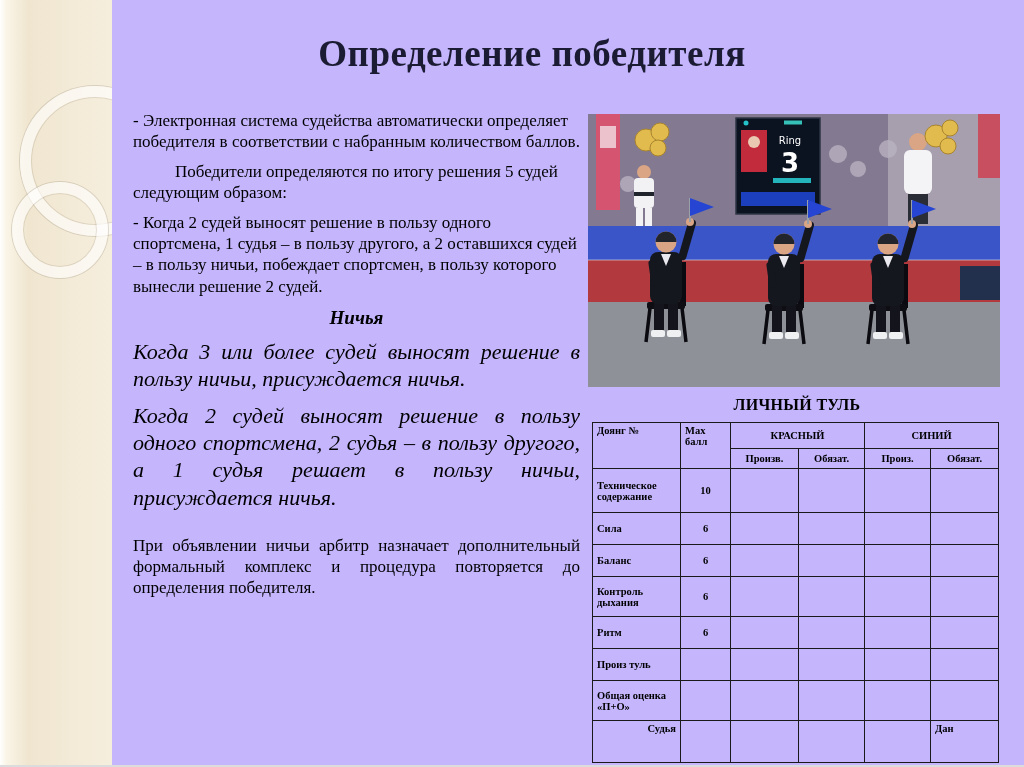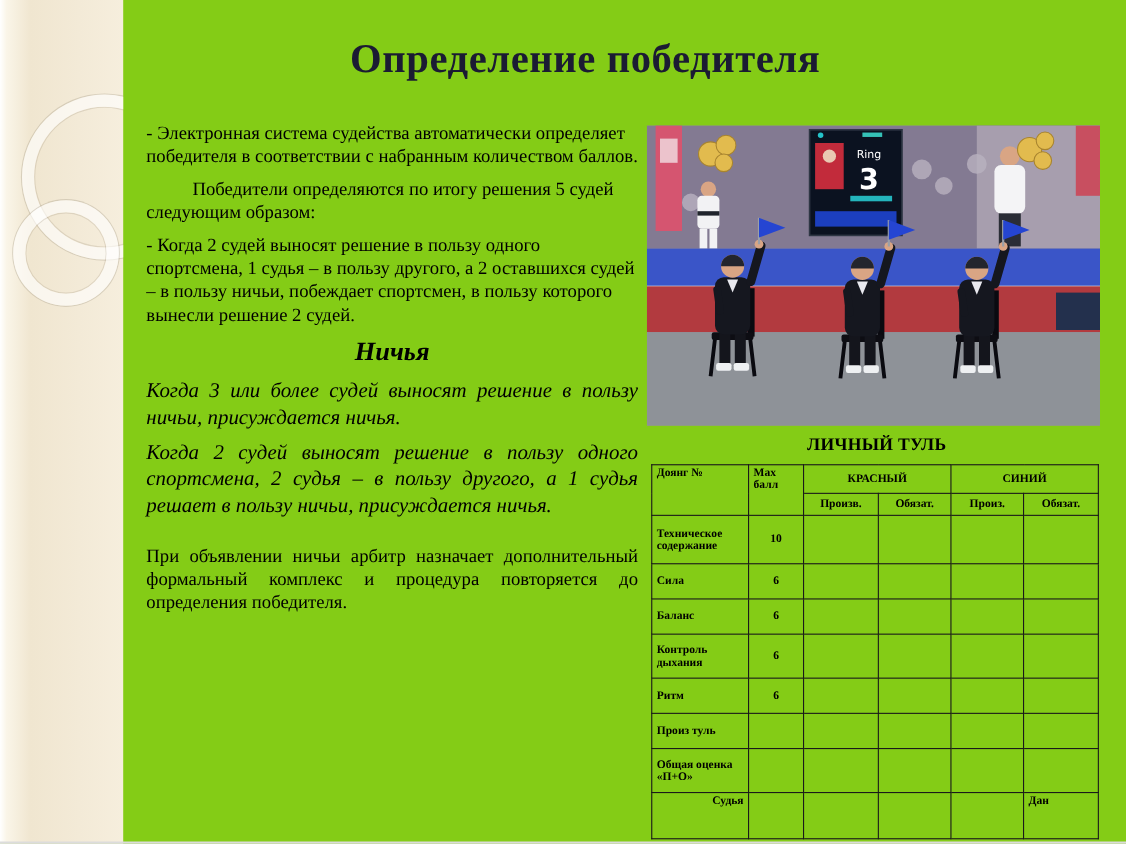--- a/index.html
+++ b/index.html
@@ -3,21 +3,21 @@
 <meta charset="utf-8">
 <style>
   * { box-sizing: border-box; }
   html, body { margin: 0; padding: 0; }
   body {
     width: 1024px; height: 767px;
     background: #ffffff;
     font-family: "Liberation Serif", serif;
     overflow: hidden;
   }
-  .slide { position: relative; width: 1024px; height: 767px; background: #84cc16; }
+  .slide { position: relative; width: 1024px; height: 767px; background: #c4b5fd; }
 
   
   .left-band {
     position: absolute; left: 0; top: 0; width: 112px; height: 100%;
     background: linear-gradient(90deg, #ffffff 0px, #faf5e8 6px, #f0e6d0 28px, #f3ead7 72px, #f6eedd 112px);
     overflow: hidden;
   }
   .circle {
     position: absolute; border-radius: 50%;
     border: 11px solid rgba(255,255,255,0.62);
@@ -33,23 +33,23 @@
   }
 
   .text-col {
     position: absolute; left: 133px; top: 110px; width: 447px;
     font-size: 17px; line-height: 1.24; color: #000;
   }
   .text-col p { margin: 0 0 9px 0; }
   .text-col p.indent { text-indent: 42px; }
   .draw-heading {
     margin: 30px 0 10px 0; text-align: center;
-    font-weight: 700; font-style: italic; font-size: 24px;
-  }
-  .draw-item { font-style: italic; text-align: justify; font-size: 19px; margin: 0 0 11px 0; }
+    font-weight: 700; font-style: italic; font-size: 19px;
+  }
+  .draw-item { font-style: italic; text-align: justify; font-size: 22px; margin: 0 0 11px 0; }
   .final-para { margin-top: 24px !important; text-align: justify; }
 
   
   .photo { position: absolute; left: 588px; top: 114px; width: 412px; height: 273px; }
   .photo svg { display: block; width: 100%; height: 100%; }
 
   
   .score-block { position: absolute; left: 592px; top: 396px; width: 410px; }
   .table-caption {
     text-align: center; font-weight: 700; font-size: 16px;

